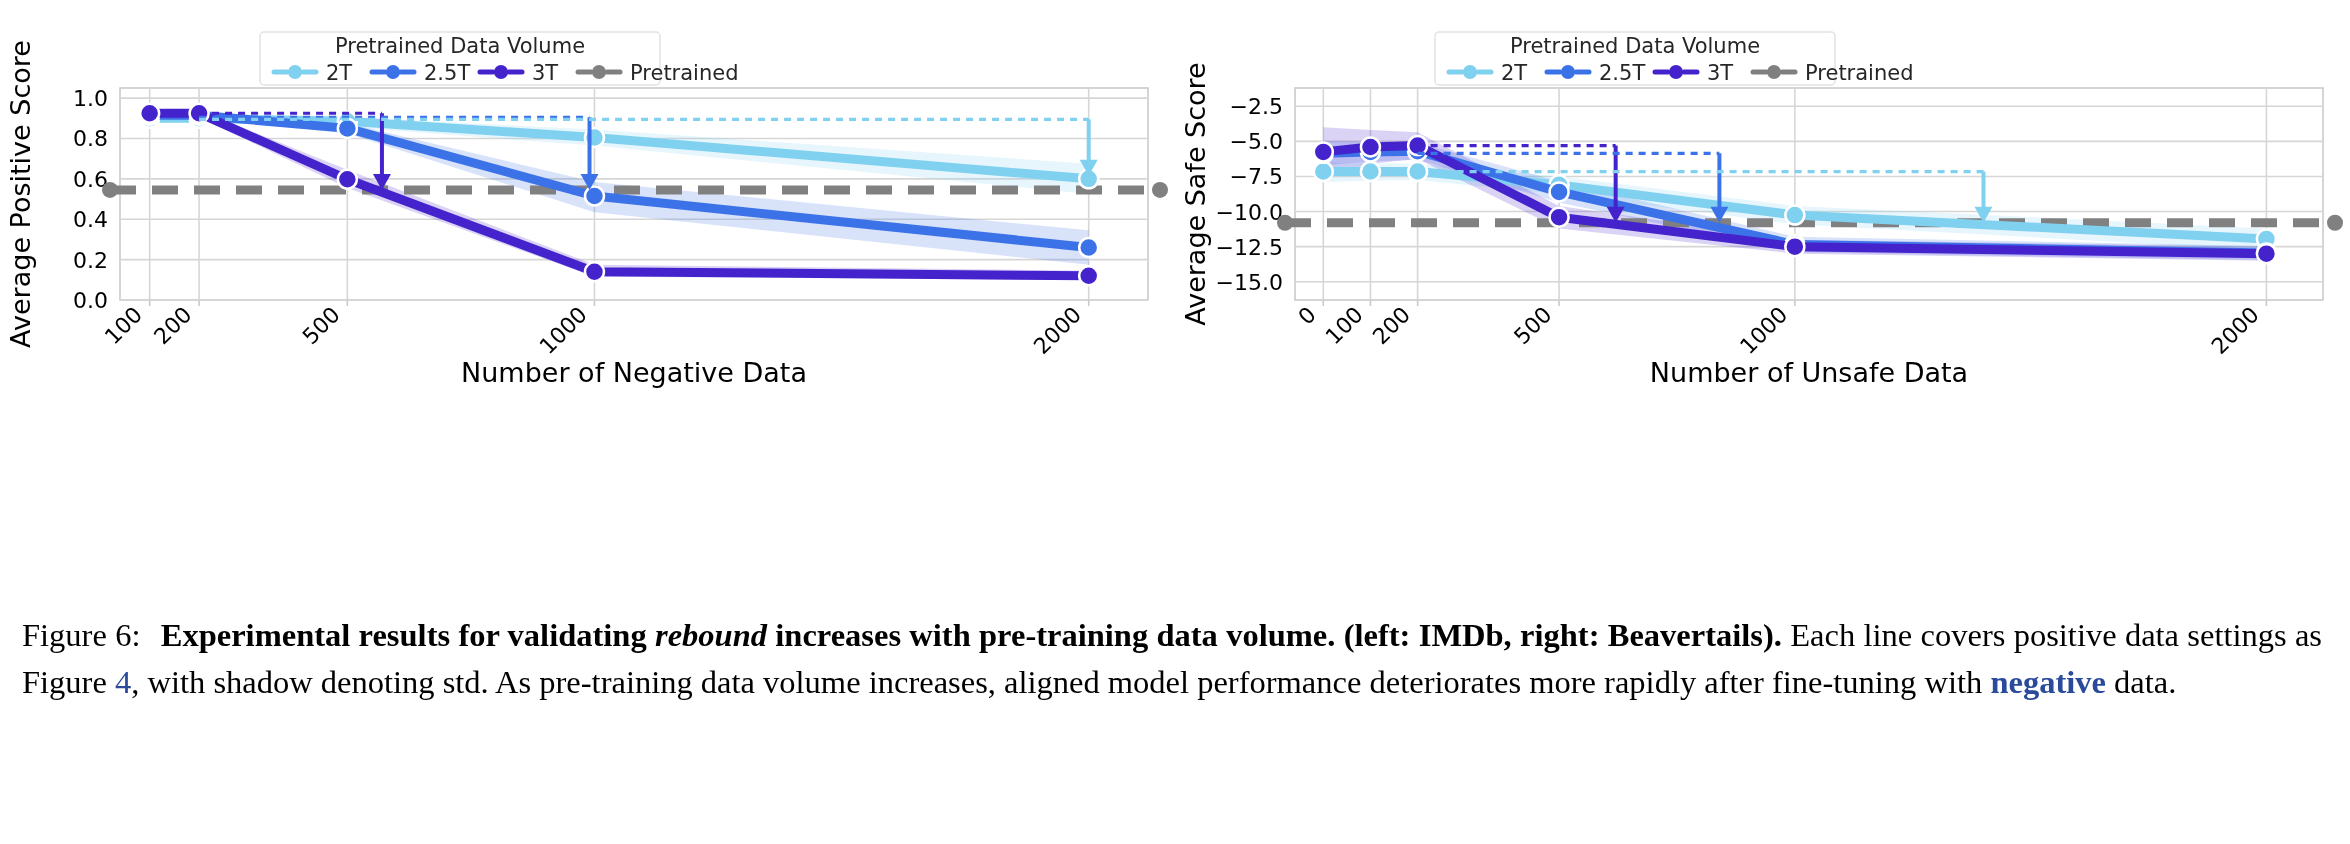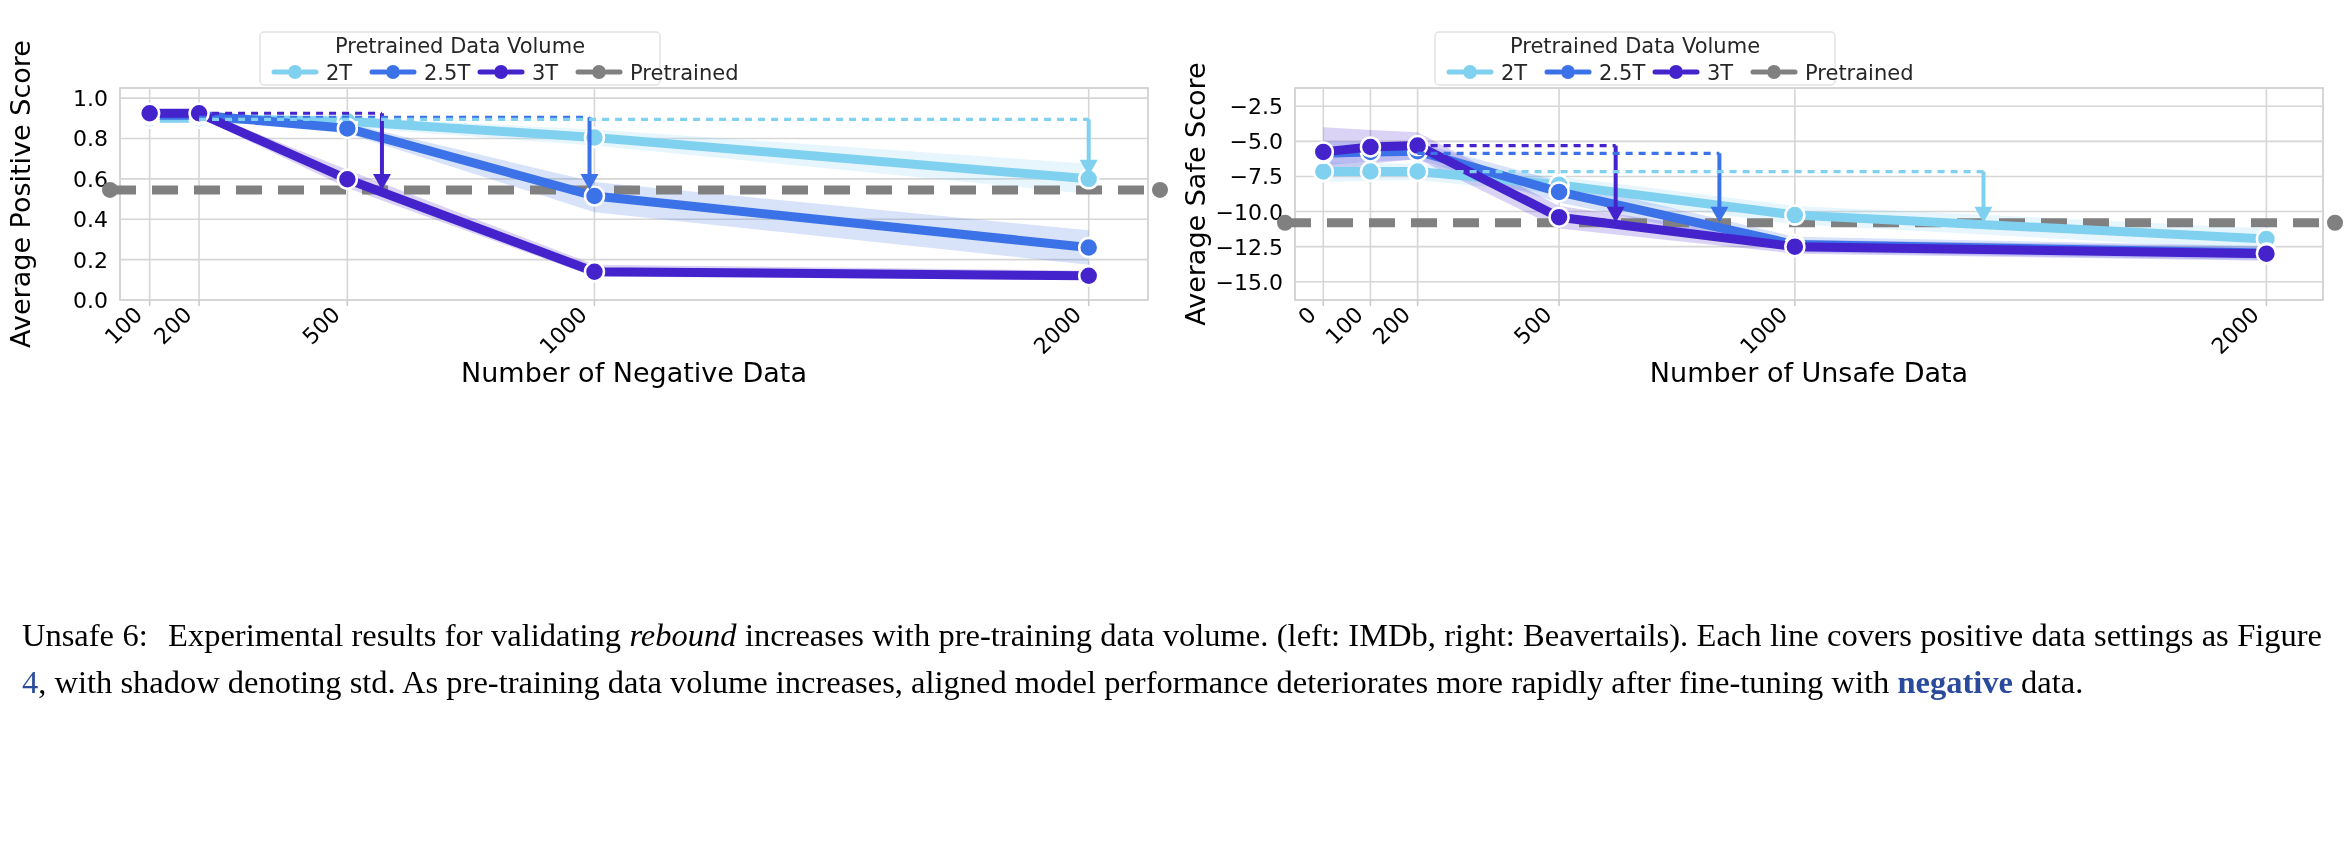--- a/index.html
+++ b/index.html
@@ -10,21 +10,21 @@
   svg{display:block;}
   .axis-label{font-family:"DejaVu Sans",sans-serif;font-size:27px;fill:#000000;}
   .tick-label{font-family:"DejaVu Sans",sans-serif;font-size:22px;fill:#000000;}
   .legend-title{font-family:"DejaVu Sans",sans-serif;font-size:21px;fill:#262626;}
   .legend-label{font-family:"DejaVu Sans",sans-serif;font-size:21px;fill:#262626;}
   .caption{
     position:absolute;left:22px;top:612px;width:2300px;
     font-family:"Liberation Serif",serif;font-size:32.5px;line-height:1.45;
     color:#000000;text-align:justify;text-justify:inter-word;
   }
-  .caption b{font-weight:normal;margin-left:12px;}
+  .caption b{font-weight:bold;margin-left:12px;}
   .caption i{font-style:italic;}
   .cap-link{color:#2a4b9b;}
   .cap-neg{color:#2a4b9b;font-weight:bold;margin-top:10px;}
 </style>
 </head>
 <body>
 
 <div class="figure-wrap">
 
   <div class="charts-row">
@@ -220,17 +220,17 @@
               <circle cx="599" cy="72" r="7" fill="#808080"></circle>
               <line x1="607" y1="72" x2="620" y2="72" stroke="#808080" stroke-width="5" stroke-linecap="round"></line>
               <text x="630" y="80" text-anchor="start" class="legend-label">Pretrained</text>
             </g>
           </g>
         </svg>
     </div>
   </div>
 
   <div class="caption">
-    <span>Unsafe 6:</span>
+    <span>Figure 6:</span>
     <b><span>Experimental results for validating </span><i>rebound</i><span> increases with pre-training data volume. (left: IMDb, right: Beavertails).</span></b><span> Each line covers positive data settings as Figure </span><span class="cap-link">4</span><span>, with shadow denoting std. As pre-training data volume increases, aligned model performance deteriorates more rapidly after fine-tuning with </span><span class="cap-neg">negative</span><span> data.</span>
   </div>
 
 </div>
 
 </body></html>

